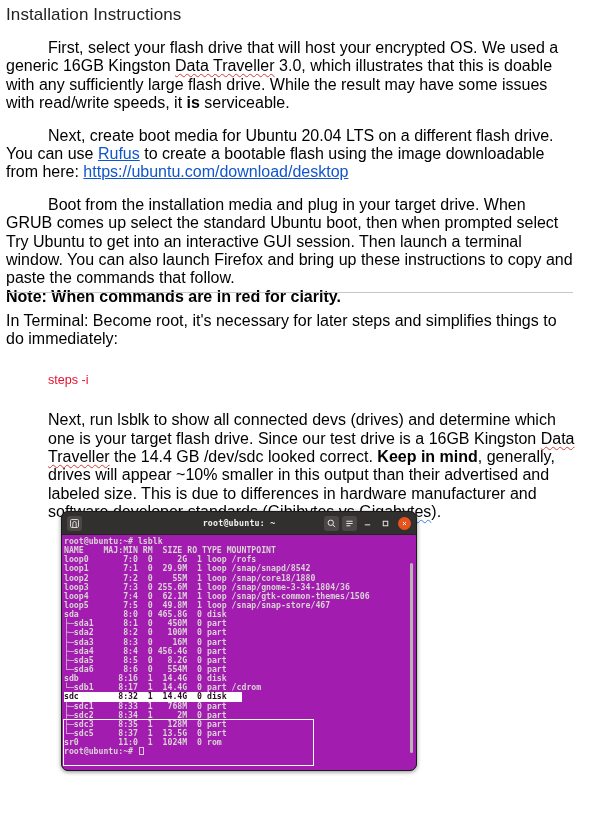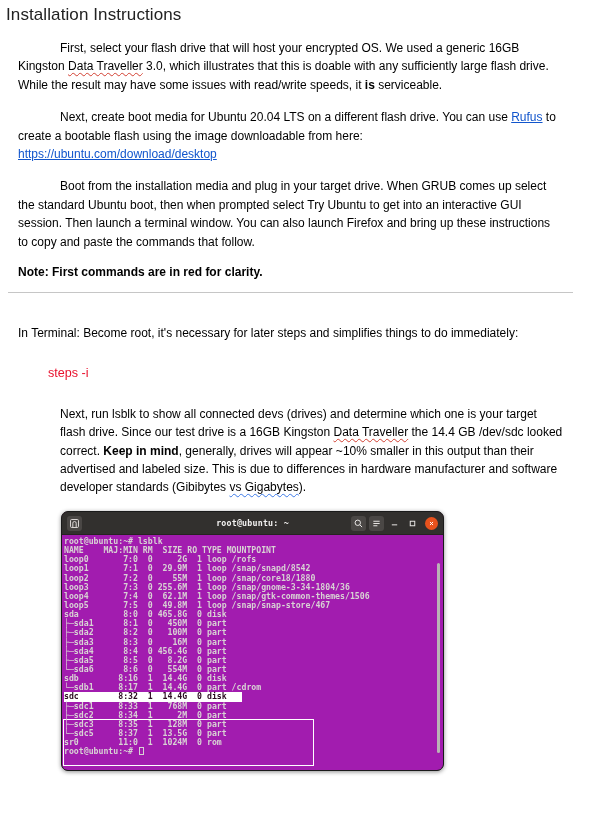--- a/index.html
+++ b/index.html
@@ -25,24 +25,24 @@
   .page-title {
     font-size: 17px;
     font-weight: 400;
     color: #222222;
     margin: 0;
     padding: 5px 0 0 6px;
     letter-spacing: 0.1px;
   }
 
   .para {
-    font-size: 12px;
+    font-size: 16px;
     line-height: 18.4px;
     color: #000000;
-    margin: 12px;
+    margin: 0;
     padding: 0 32px 0 6px;
     text-align: left;
   }
   .para.indent { text-indent: 42px; }
   .para.gap-top { margin-top: 14px; }
 
   .bold { font-weight: bold; }
 
   .link {
     color: #1155cc;
@@ -80,21 +80,21 @@
     width: 565px;
     height: 1px;
     background: #c6c6c6;
   }
 
   
   .terminal-window {
     position: absolute;
     left: 61px;
     top: 511px;
-    width: 383px;
+    width: 356px;
     height: 260px;
     background: #2b0b21;
     border-radius: 7px;
     box-shadow: 0 1px 4px rgba(0,0,0,0.45);
     overflow: hidden;
     border: 1px solid #1a1a1a;
     box-sizing: border-box;
   }
 
   .titlebar {
@@ -221,21 +221,21 @@
 <div class="doc">
 
   <h1 class="page-title">Installation Instructions</h1>
 
   <p class="para indent gap-top" id="p1"><span>First, select your flash drive that will host your encrypted OS. We used a generic 16GB Kingston </span><span class="spell">Data Traveller</span><span> 3.0, which illustrates that this is doable with any sufficiently large flash drive. While the result may have some issues with read/write speeds, it </span><span class="bold">is</span><span> serviceable.</span></p>
 
   <p class="para indent gap-top" id="p2"><span>Next, create boot media for Ubuntu 20.04 LTS on a different flash drive. You can use </span><span class="link">Rufus</span><span> to create a bootable flash using the image downloadable from here: </span><span class="link">https://ubuntu.com/download/desktop</span></p>
 
   <p class="para indent gap-top" id="p3"><span>Boot from the installation media and plug in your target drive. When GRUB comes up select the standard Ubuntu boot, then when prompted select Try Ubuntu to get into an interactive GUI session. Then launch a terminal window. You can also launch Firefox and bring up these instructions to copy and paste the commands that follow.</span></p>
 
-  <p class="para bold">Note: First commands are in red for clarity.</p>
+  <p class="para bold">Note: When commands are in red for clarity.</p>
 
 </div>
 
 <div class="divider"></div>
 
 <div class="doc" style="top:312px;">
 
   <p class="para">In Terminal: Become root, it's necessary for later steps and simplifies things to do immediately:</p>
 
   <p class="cmd" style="margin-top:22px;">steps -i</p>

